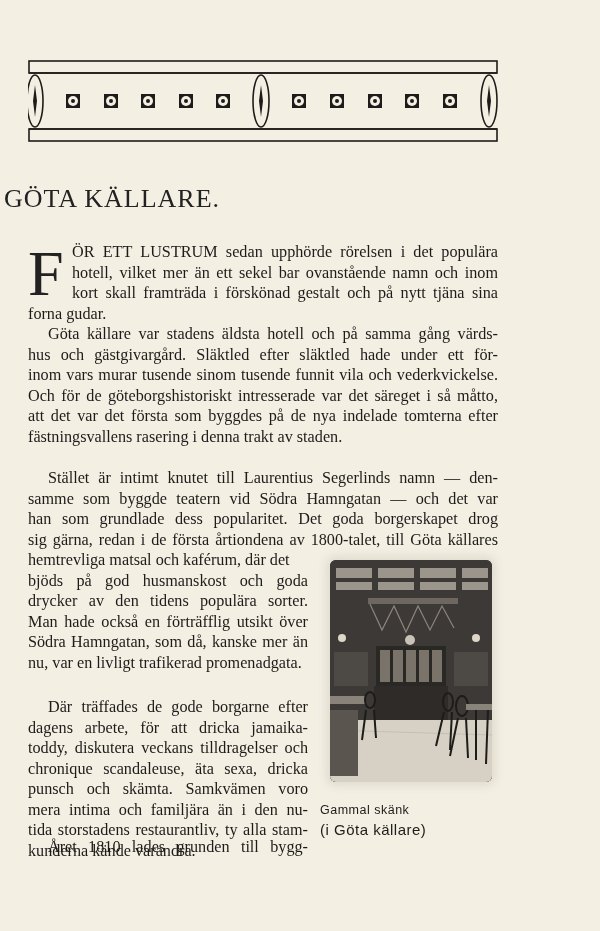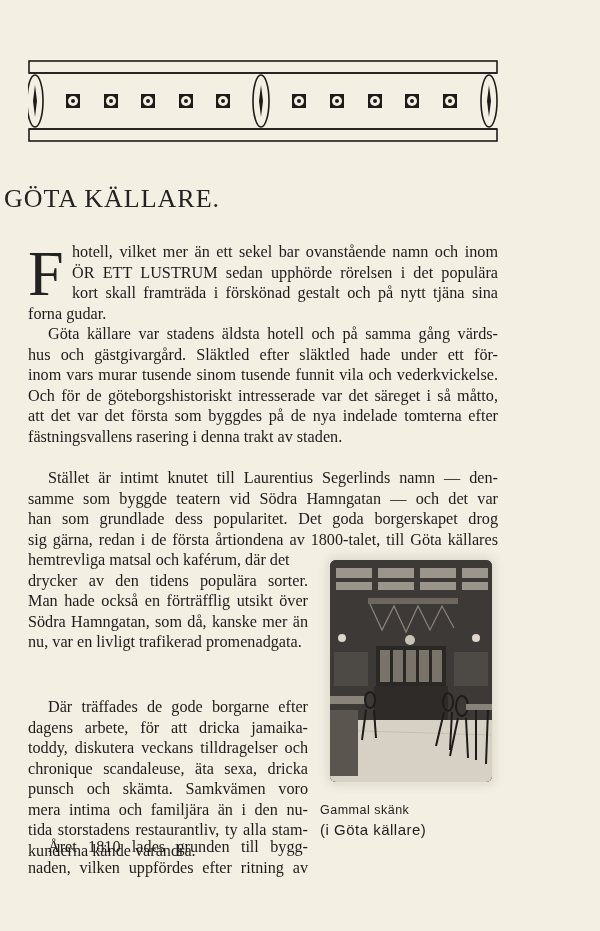--- a/index.html
+++ b/index.html
@@ -69,61 +69,61 @@
       <circle cx="422" cy="41" r="5" fill="#f3efe3"></circle>
       <circle cx="422" cy="41" r="2" fill="#1e1c1a"></circle>
   </g>
 </svg>
 
 <h1 class="title">GÖTA KÄLLARE.</h1>
 
 <span class="dropcap">F</span>
 
 <div class="text" style="top:242px;">
+  <span class="line lead">ÖR ETT LUSTRUM sedan upphörde rörelsen i det populära</span>
   <span class="line lead">hotell, vilket mer än ett sekel bar ovanstående namn och inom</span>
-  <span class="line lead">ÖR ETT LUSTRUM sedan upphörde rörelsen i det populära</span>
   <span class="line lead">kort skall framträda i förskönad gestalt och på nytt tjäna sina</span>
   <span class="line last">forna gudar.</span>
 </div>
 
 <div class="text" style="top:324px;">
   <span class="line indent">Göta källare var stadens äldsta hotell och på samma gång värds-</span>
   <span class="line">hus och gästgivargård. Släktled efter släktled hade under ett för-</span>
   <span class="line">inom vars murar tusende sinom tusende funnit vila och vederkvickelse.</span>
   <span class="line">Och för de göteborgshistoriskt intresserade var det säreget i så måtto,</span>
   <span class="line">att det var det första som byggdes på de nya indelade tomterna efter</span>
   <span class="line last">fästningsvallens rasering i denna trakt av staden.</span>
 </div>
 
 <div class="text" style="top:468px;">
   <span class="line indent">Stället är intimt knutet till Laurentius Segerlinds namn — den-</span>
   <span class="line">samme som byggde teatern vid Södra Hamngatan — och det var</span>
   <span class="line">han som grundlade dess popularitet. Det goda borgerskapet drog</span>
   <span class="line">sig gärna, redan i de första årtiondena av 1800-talet, till Göta källares</span>
   <span class="line narrow last">hemtrevliga matsal och kaférum, där det</span>
+  <span class="line narrow">bjöds på god husmanskost och goda</span>
   <span class="line narrow">drycker av den tidens populära sorter.</span>
   <span class="line narrow">Man hade också en förträfflig utsikt över</span>
   <span class="line narrow">Södra Hamngatan, som då, kanske mer än</span>
   <span class="line narrow last">nu, var en livligt trafikerad promenadgata.</span>
 </div>
 
 <div class="text" style="top:697px;">
   <span class="line narrow indent" style="width:260px">Där träffades de gode borgarne efter</span>
   <span class="line narrow">dagens arbete, för att dricka jamaika-</span>
   <span class="line narrow">toddy, diskutera veckans tilldragelser och</span>
   <span class="line narrow">chronique scandaleuse, äta sexa, dricka</span>
   <span class="line narrow">punsch och skämta. Samkvämen voro</span>
   <span class="line narrow">mera intima och familjära än i den nu-</span>
   <span class="line narrow">tida storstadens restaurantliv, ty alla stam-</span>
   <span class="line narrow last">kunderna kände varandra.</span>
 </div>
 
 <div class="text" style="top:837px;">
   <span class="line narrow indent" style="width:260px">Året 1810 lades grunden till bygg-</span>
-  <span class="line narrow">naden, vilken uppfördes efter ritning av</span>
 </div>
 
 <div class="photo">
   <svg width="162" height="222" viewBox="0 0 162 222">
     <rect width="162" height="222" fill="#3c3936"></rect>
 
     <g fill="#9c958c">
       <rect x="6" y="8" width="36" height="10"></rect>
         <rect x="48" y="8" width="36" height="10"></rect>
         <rect x="90" y="8" width="36" height="10"></rect>

